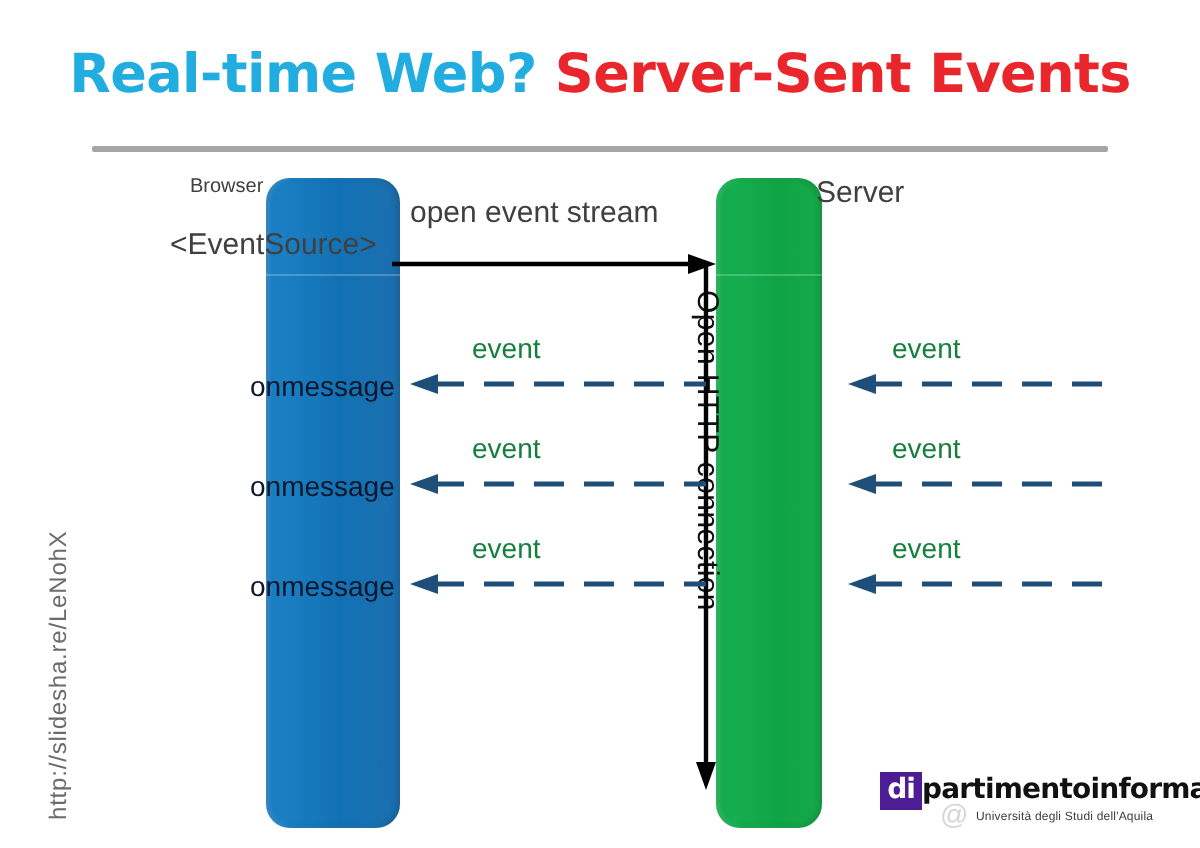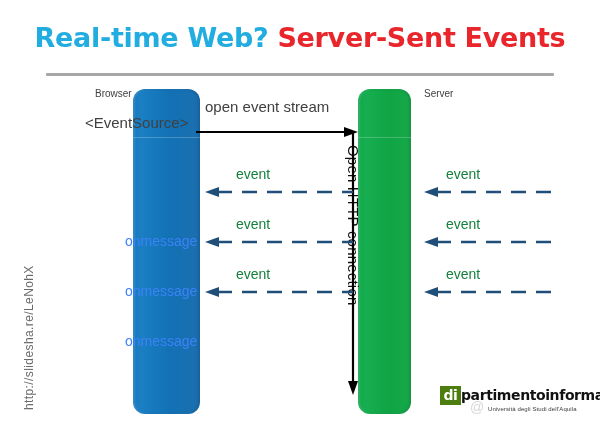--- a/index.html
+++ b/index.html
@@ -82,31 +82,30 @@
 
   
   .label {
     position: absolute;
     font-family: "Liberation Sans", sans-serif;
     color: #404040;
     font-size: 14px;
     white-space: nowrap;
   }
   #browser-label { left: 65px; top: 88px; font-size: 10px; margin-left: 30px; }
-  #server-label  { left: 424px; top: 88px; font-size: 10px; }
+  #server-label  { left: 408px; top: 88px; font-size: 15px; }
   #eventsource-label { left: 85px; top: 114px; font-size: 15px; }
   #stream-label  { left: 205px; top: 98px; font-size: 15px; }
 
   .onmessage {
     position: absolute;
     left: 125px;
     font-size: 14px;
-    color: #3b82f6;
-    white-space: nowrap;
-    margin-top: 48px;
+    color: #0f172a;
+    white-space: nowrap;
   }
   .event-label {
     position: absolute;
     font-size: 14px;
     color: #15803d;
     white-space: nowrap;
   }
 
   
   #open-http {
@@ -143,21 +142,21 @@
     position: absolute;
     left: 440px;
     top: 386px;
     width: 150px;
     height: 34px;
   }
   #logo-mark {
     position: absolute;
     left: 0; top: 0;
     width: 21px; height: 19px;
-    background: #4d7c0f;
+    background: #4c1d95;
     color: #ffffff;
     font-family: "DejaVu Sans", sans-serif;
     font-weight: bold;
     font-size: 14px;
     line-height: 19px;
     text-align: center;
     letter-spacing: -0.5px;
   }
   #logo-mark::after {
     content: "";

